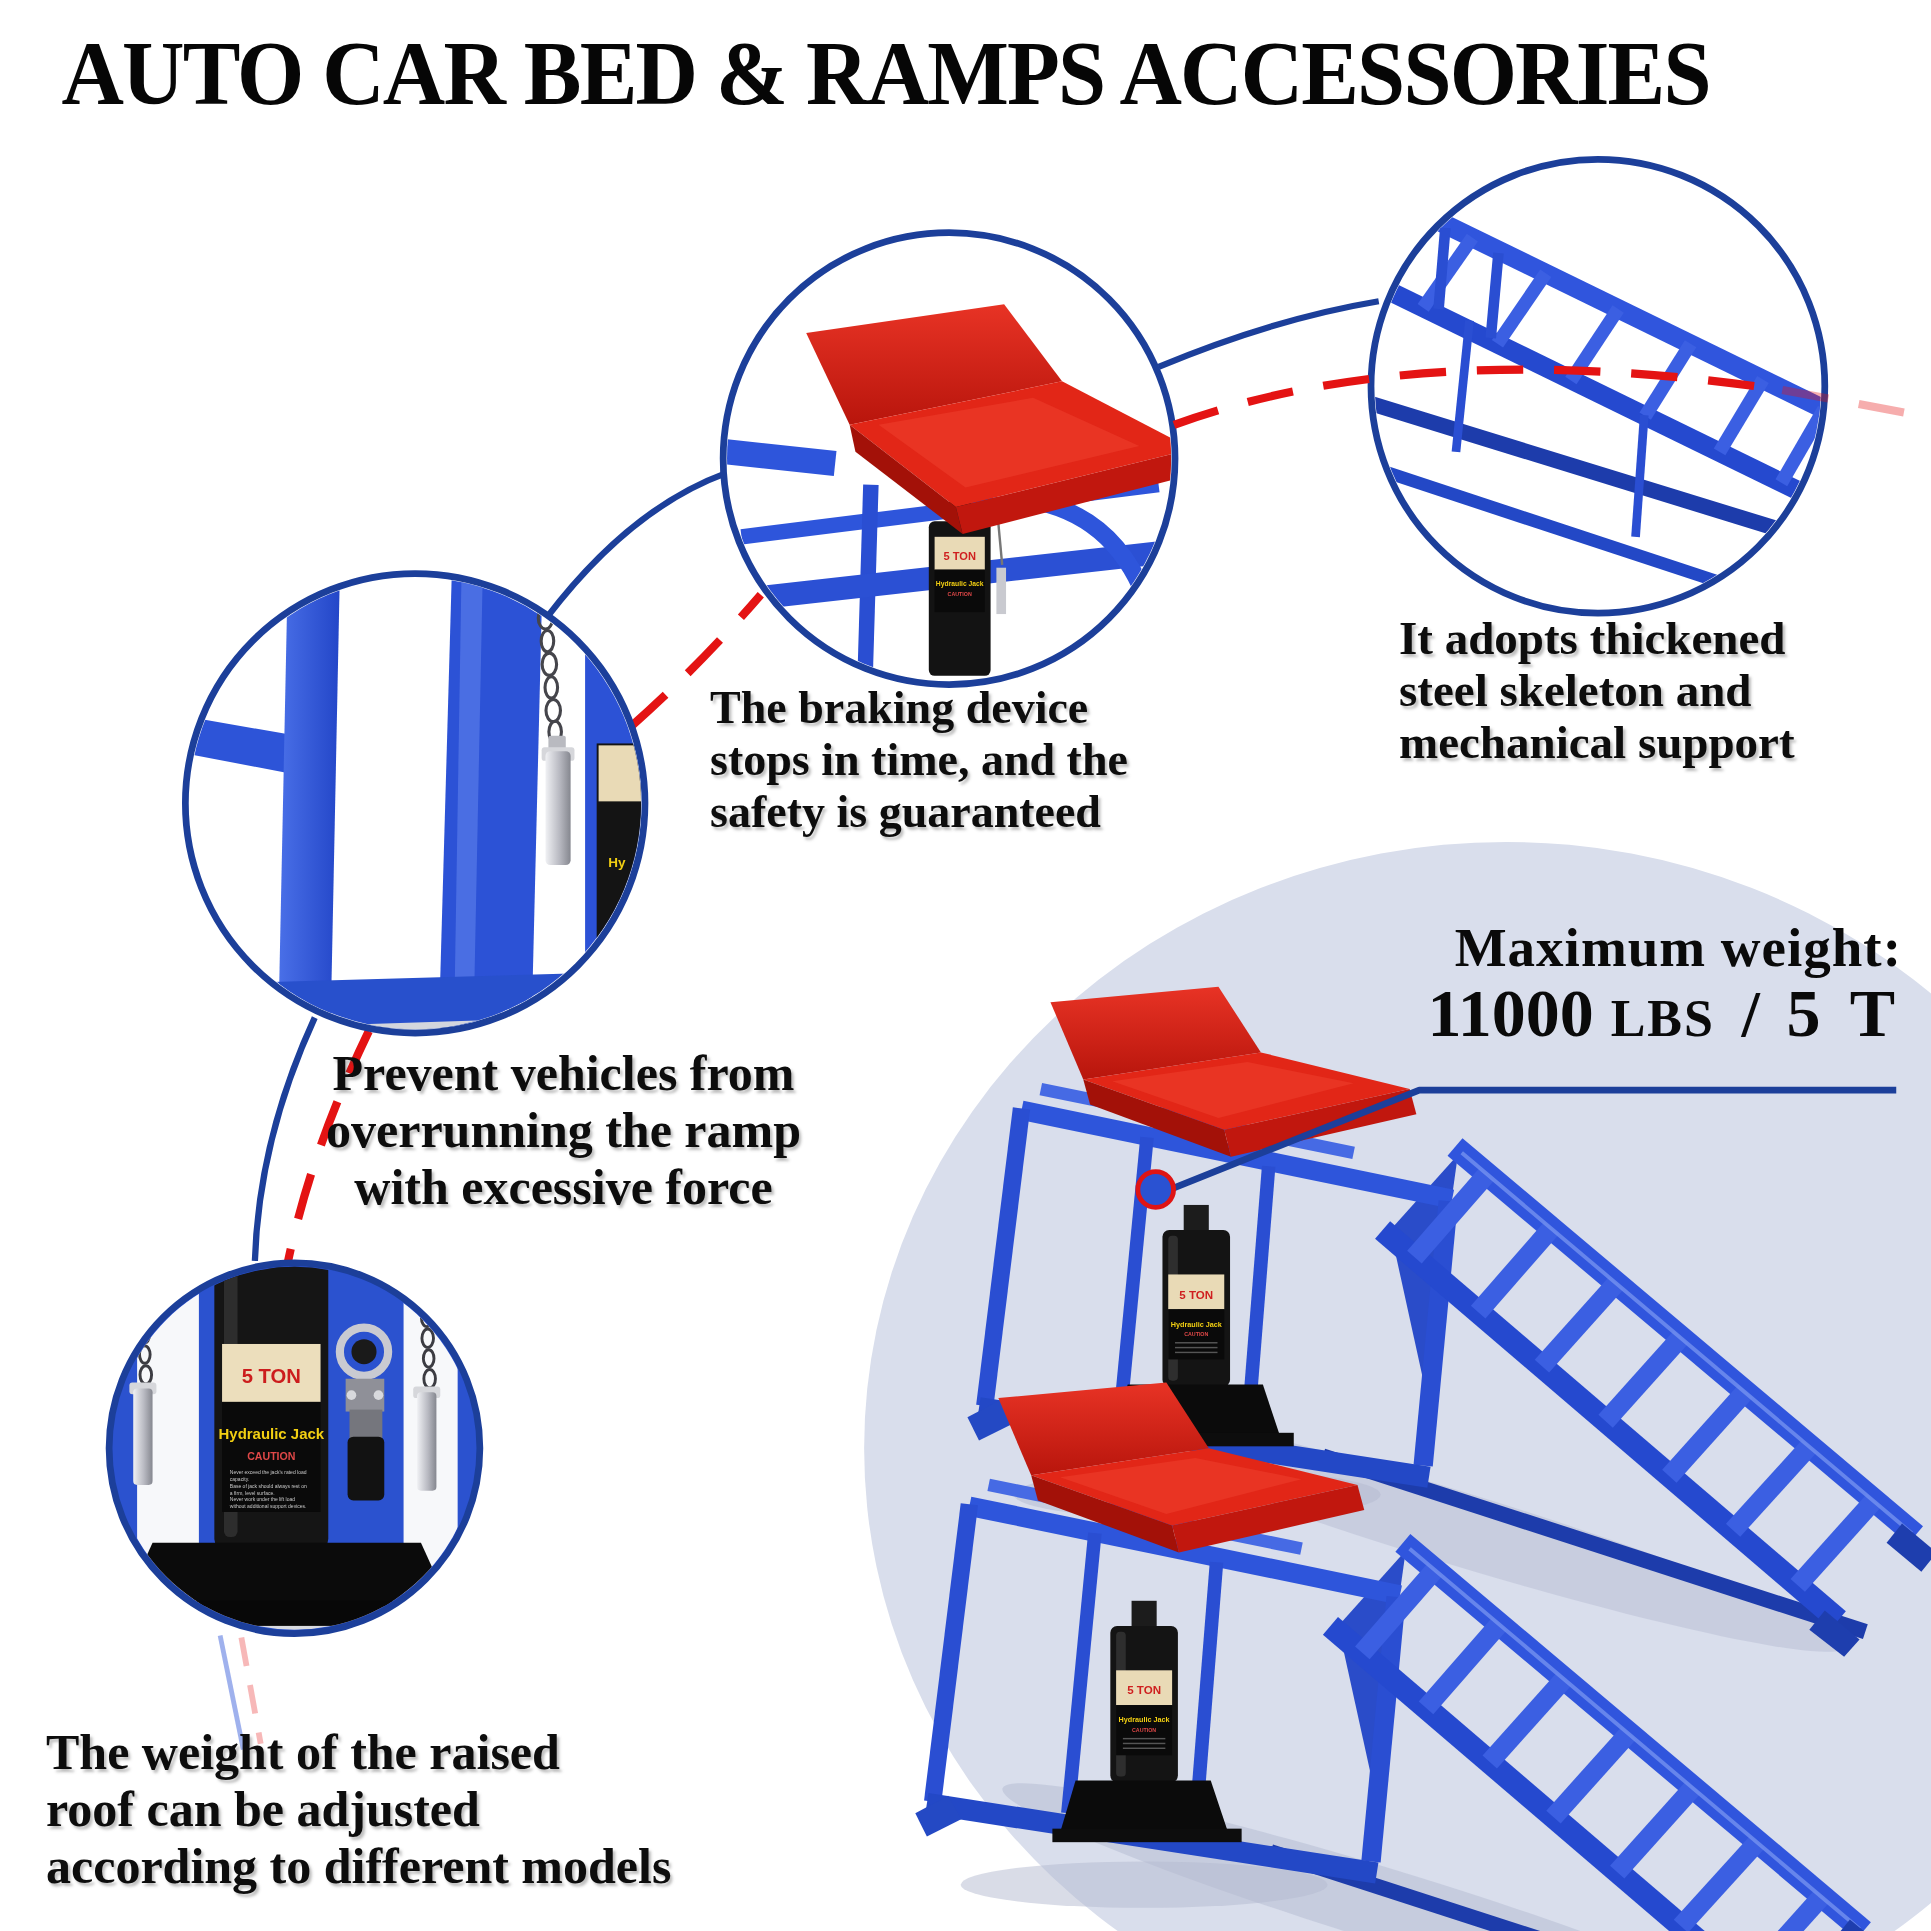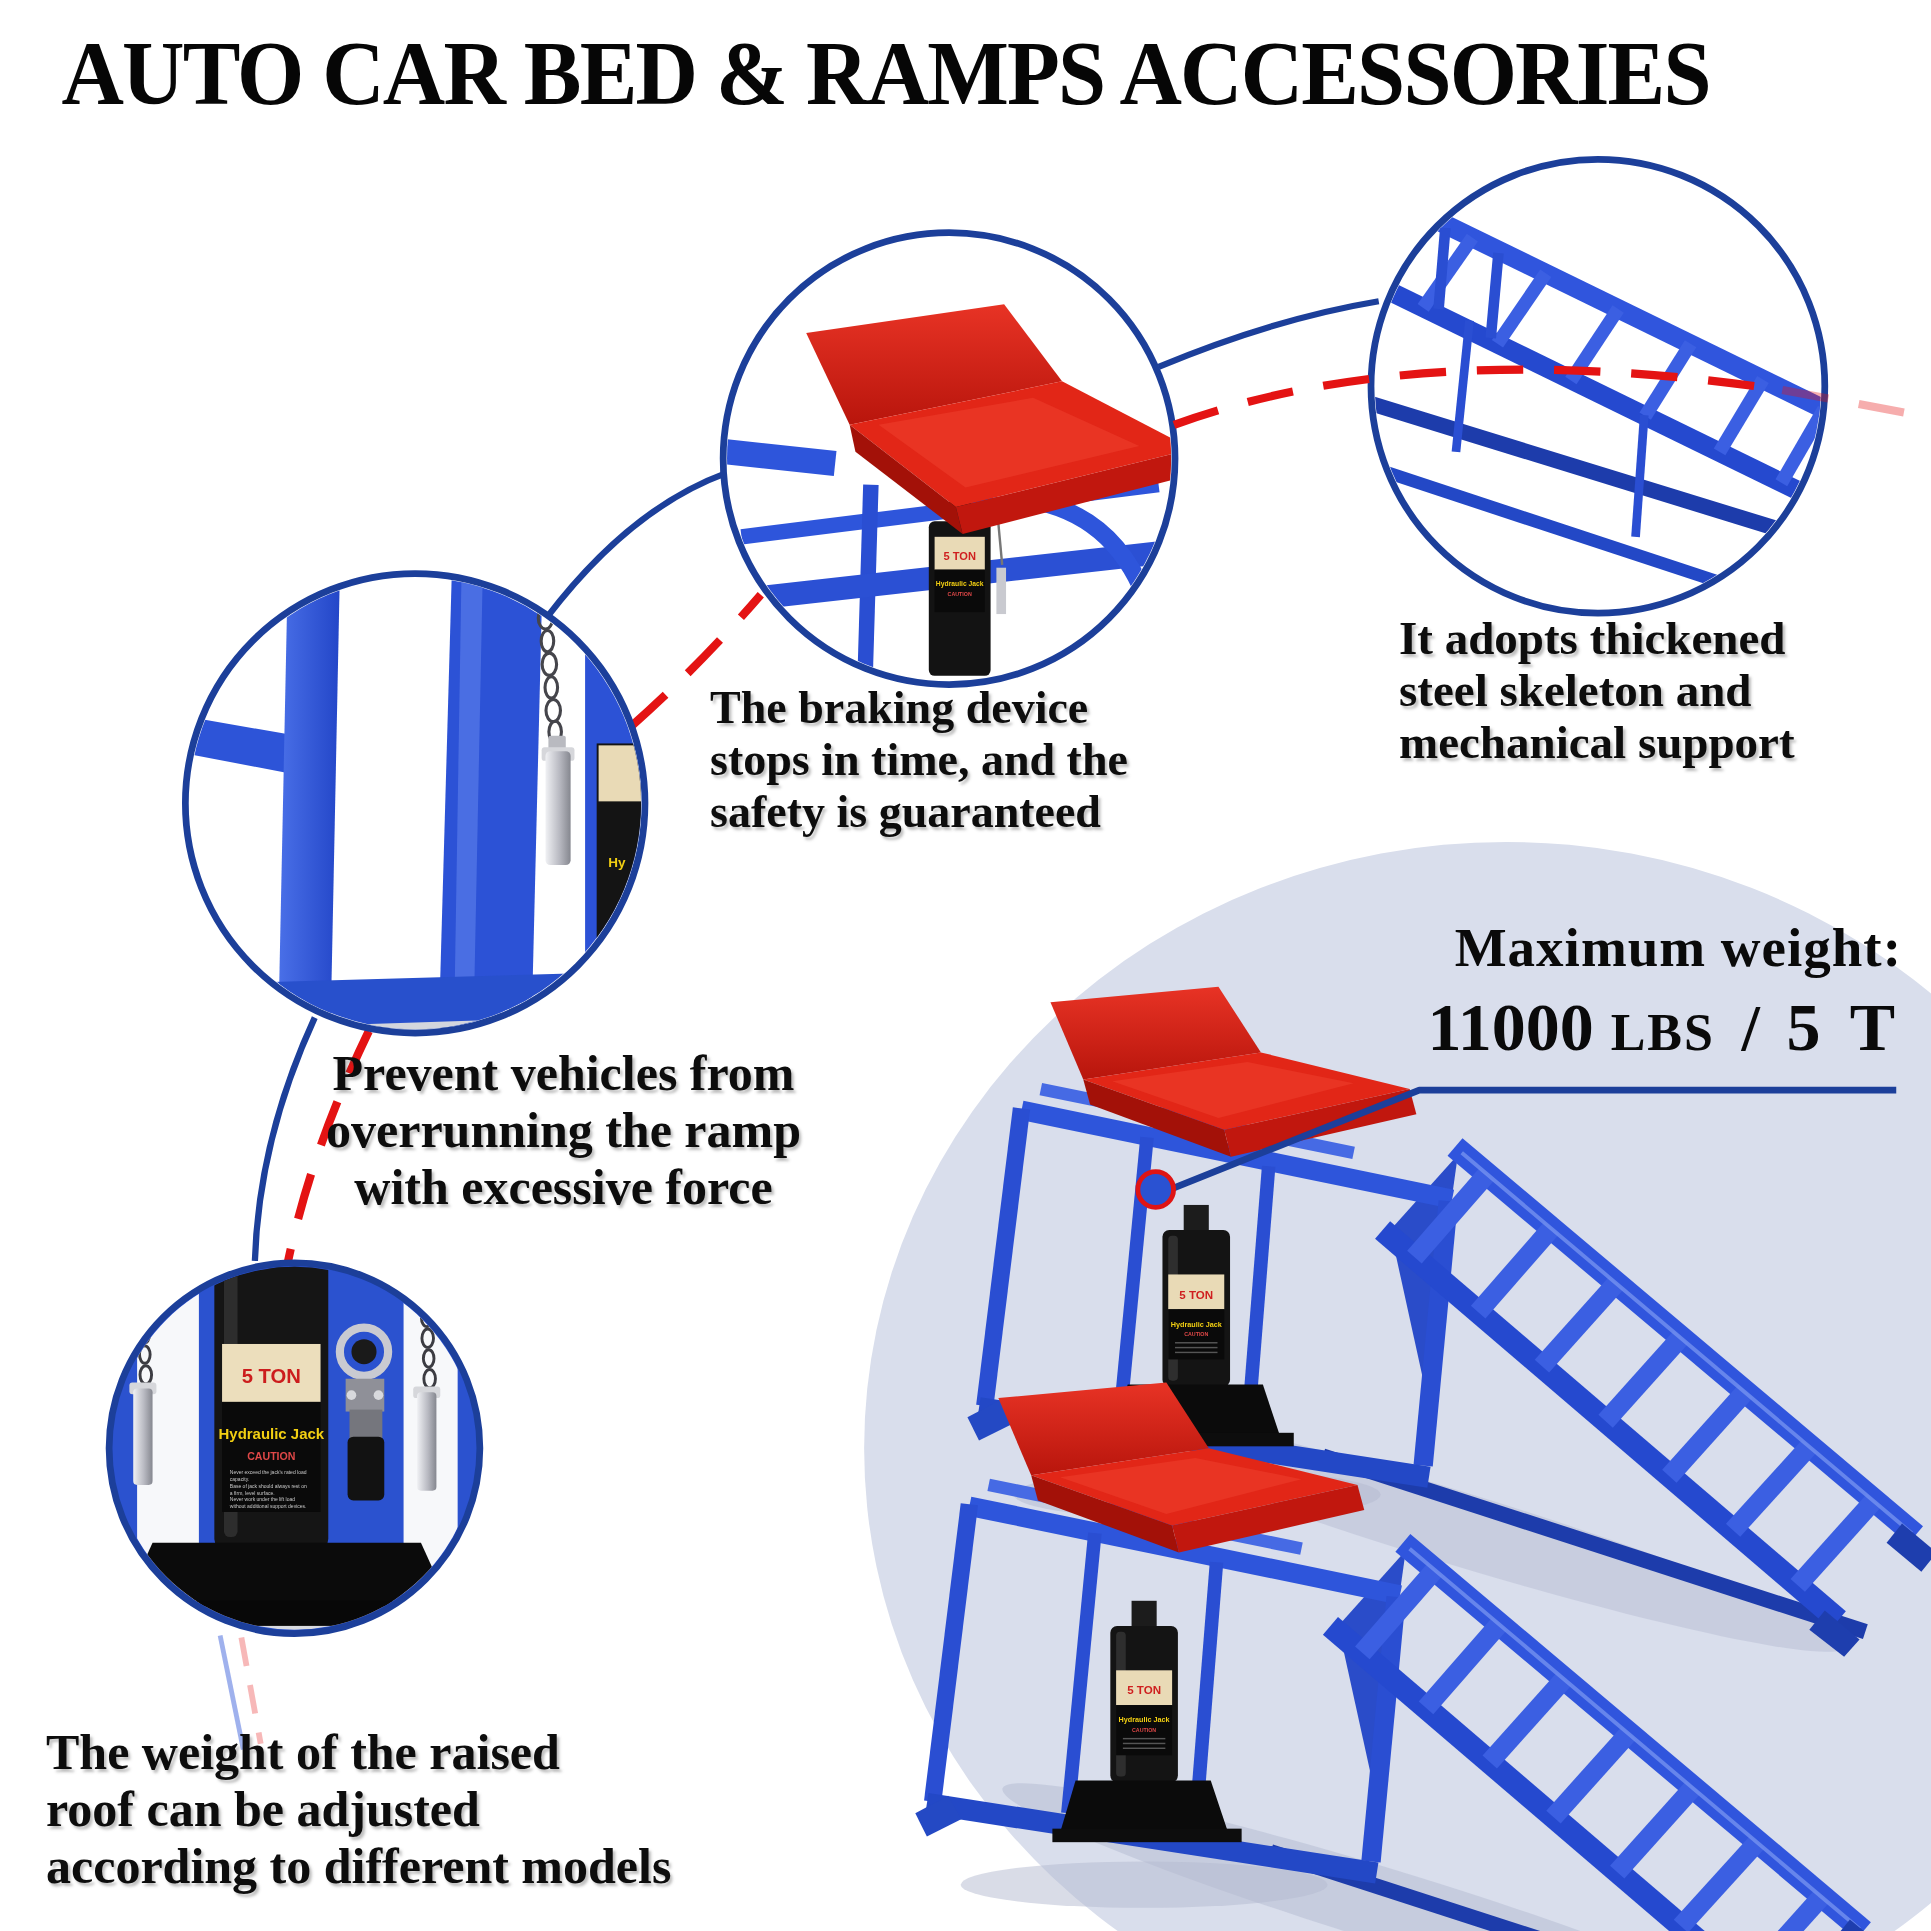--- a/index.html
+++ b/index.html
@@ -10,21 +10,21 @@
          font-weight:700;font-size:91px;color:#060606;white-space:nowrap;}
   .title span{display:inline-block;transform:scaleX(.95);letter-spacing:-1.9px;}
   .tb{position:absolute;font-weight:700;color:#0d0d0d;white-space:nowrap;
       text-shadow:2.4px 3.4px 2.9px rgba(70,70,70,.35);}
   #tb-braking{left:710px;top:682px;font-size:46px;line-height:52px;}
   #tb-skeleton{left:1399px;top:612px;font-size:47px;line-height:52px;}
   #tb-prevent{left:326px;top:1045px;font-size:50px;line-height:57px;text-align:center;}
   #tb-height{left:46px;top:1724px;font-size:50px;line-height:57px;}
   #maxw{position:absolute;right:29px;top:918px;text-align:right;color:#0a0a0a;font-weight:700;}
   #maxw .mw-label{font-size:55px;line-height:60px;letter-spacing:1px;}
-  #maxw .mw-value{font-size:68px;line-height:85px;margin-top:7px;white-space:nowrap;}
+  #maxw .mw-value{font-size:68px;line-height:70px;margin-top:0px;white-space:nowrap;}
   .mw-unit{font-size:52px;letter-spacing:1.9px;}
   .mw-sep{margin:0 9.7px;font-size:66px;}
   .mw-alt{letter-spacing:6.8px;}
   text{font-family:"Liberation Sans","DejaVu Sans",sans-serif;}
   .lblRed{fill:#cf1f1f;font-weight:700;}
   .lblRedBig{fill:#cc1d1d;font-weight:700;}
   .lblYel{fill:#f2cf12;font-weight:700;}
   .lblCau{fill:#e04848;font-weight:700;}
   .micro{fill:#c9c9c9;}
 </style>

